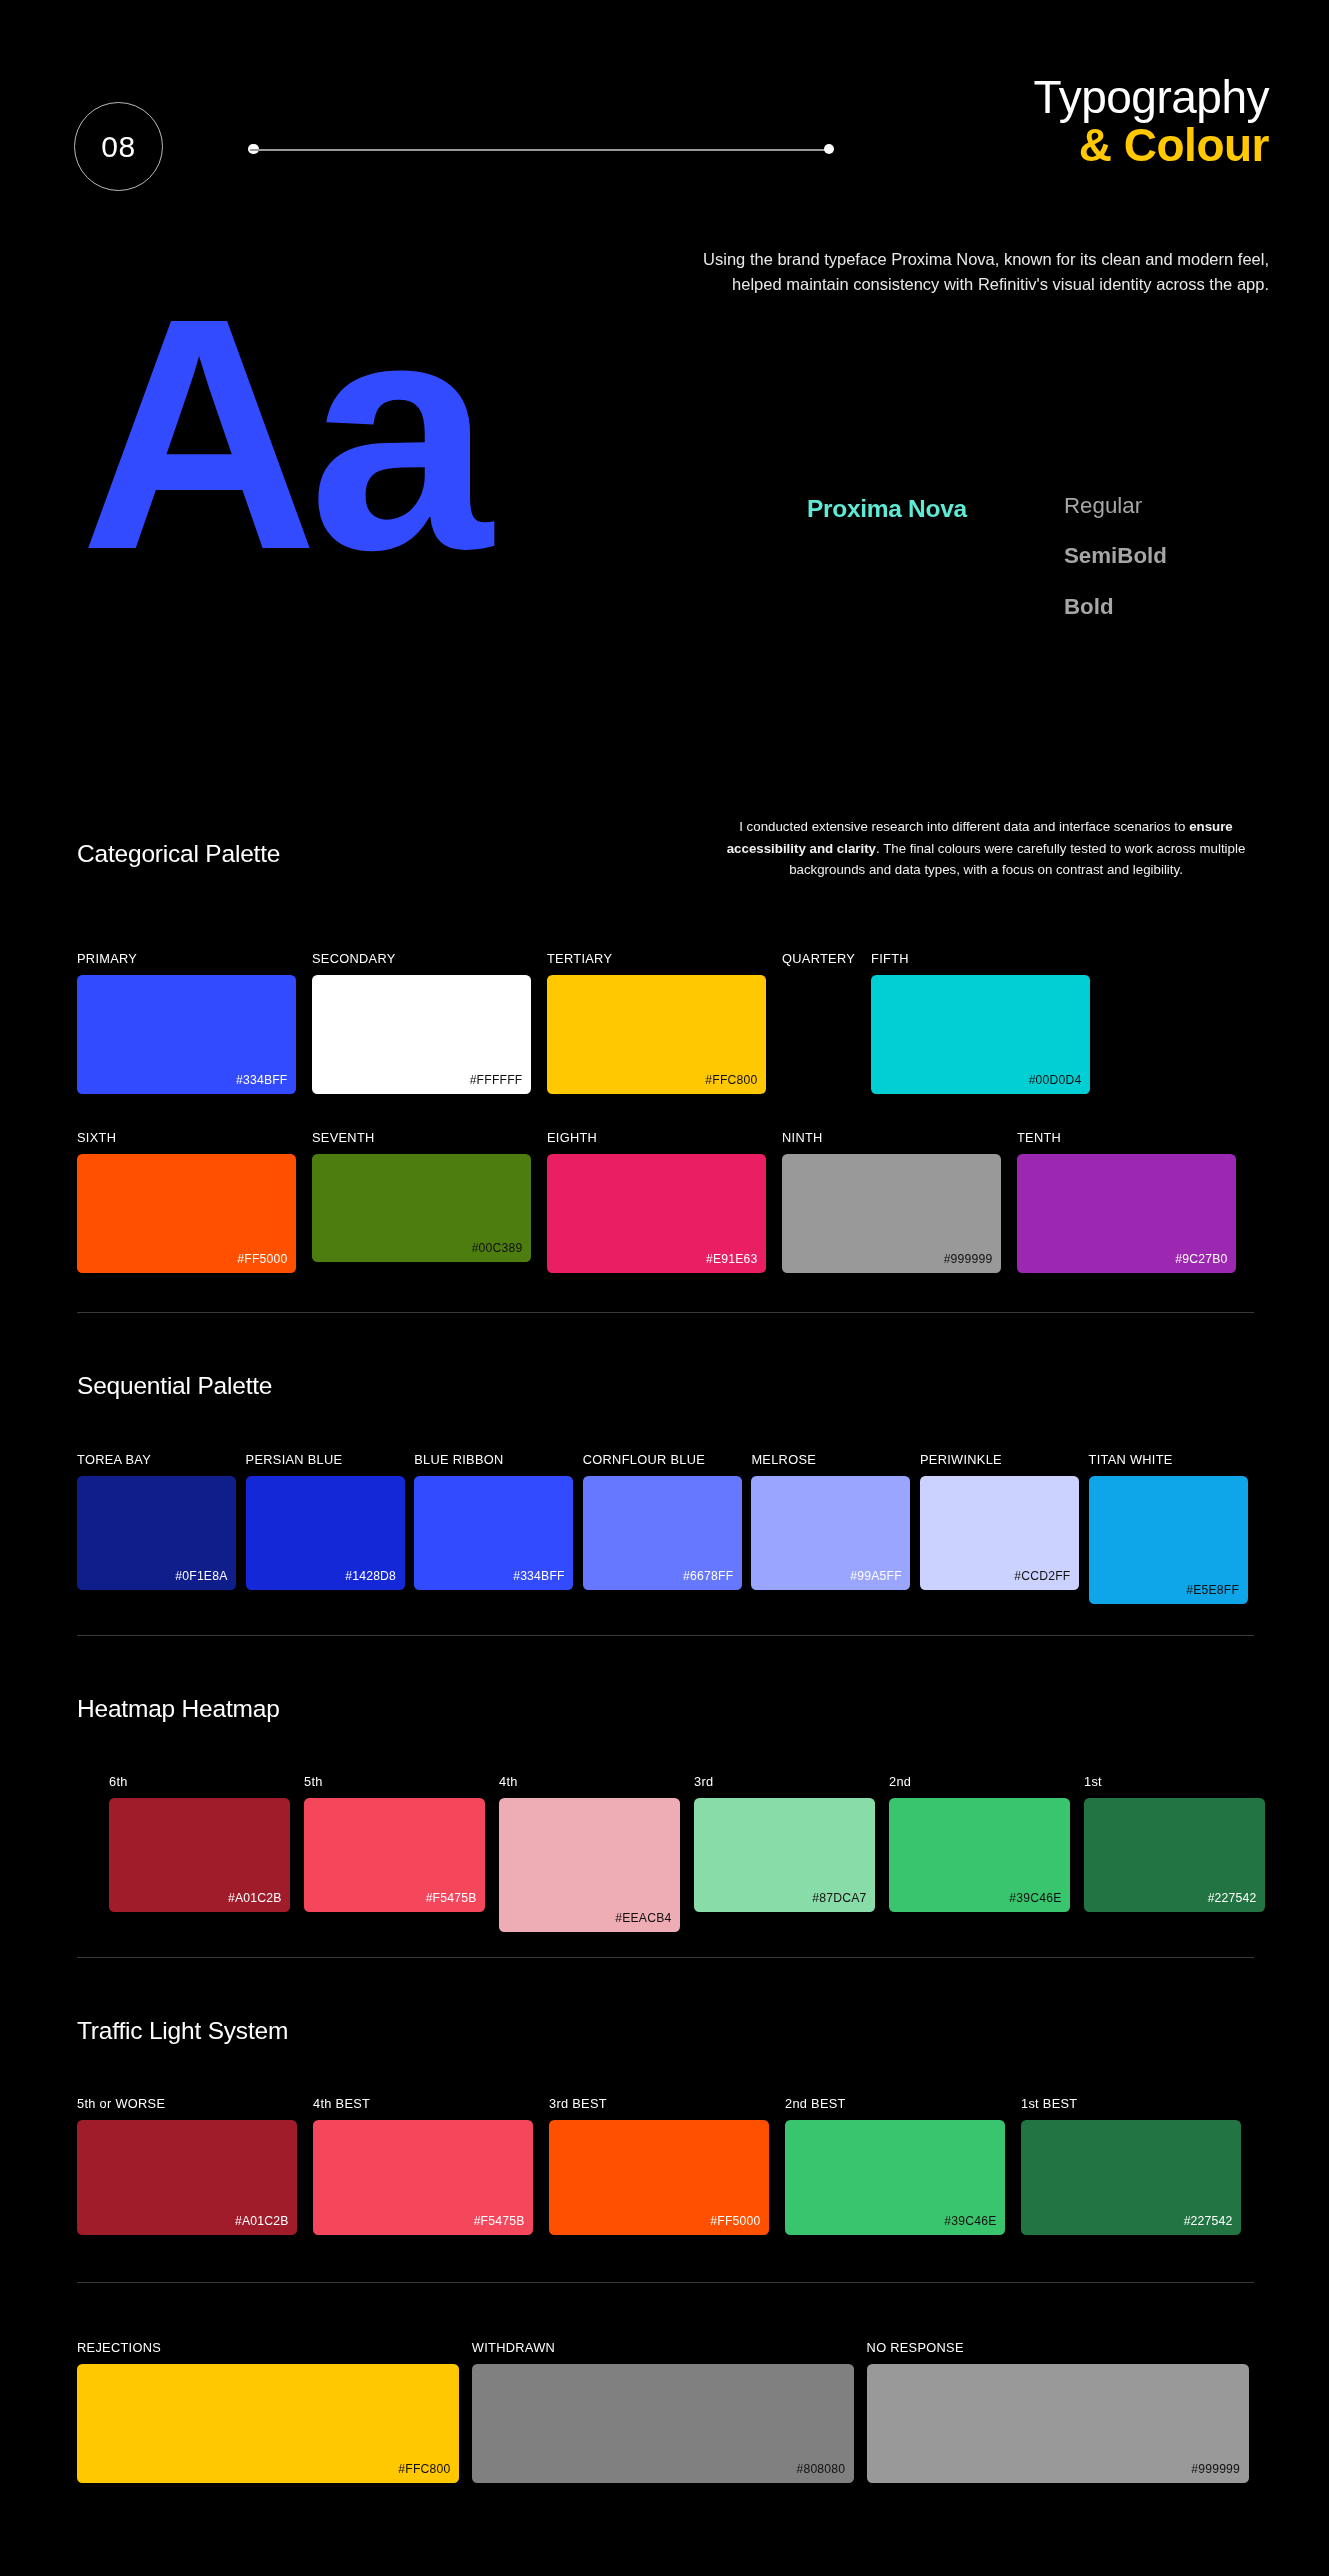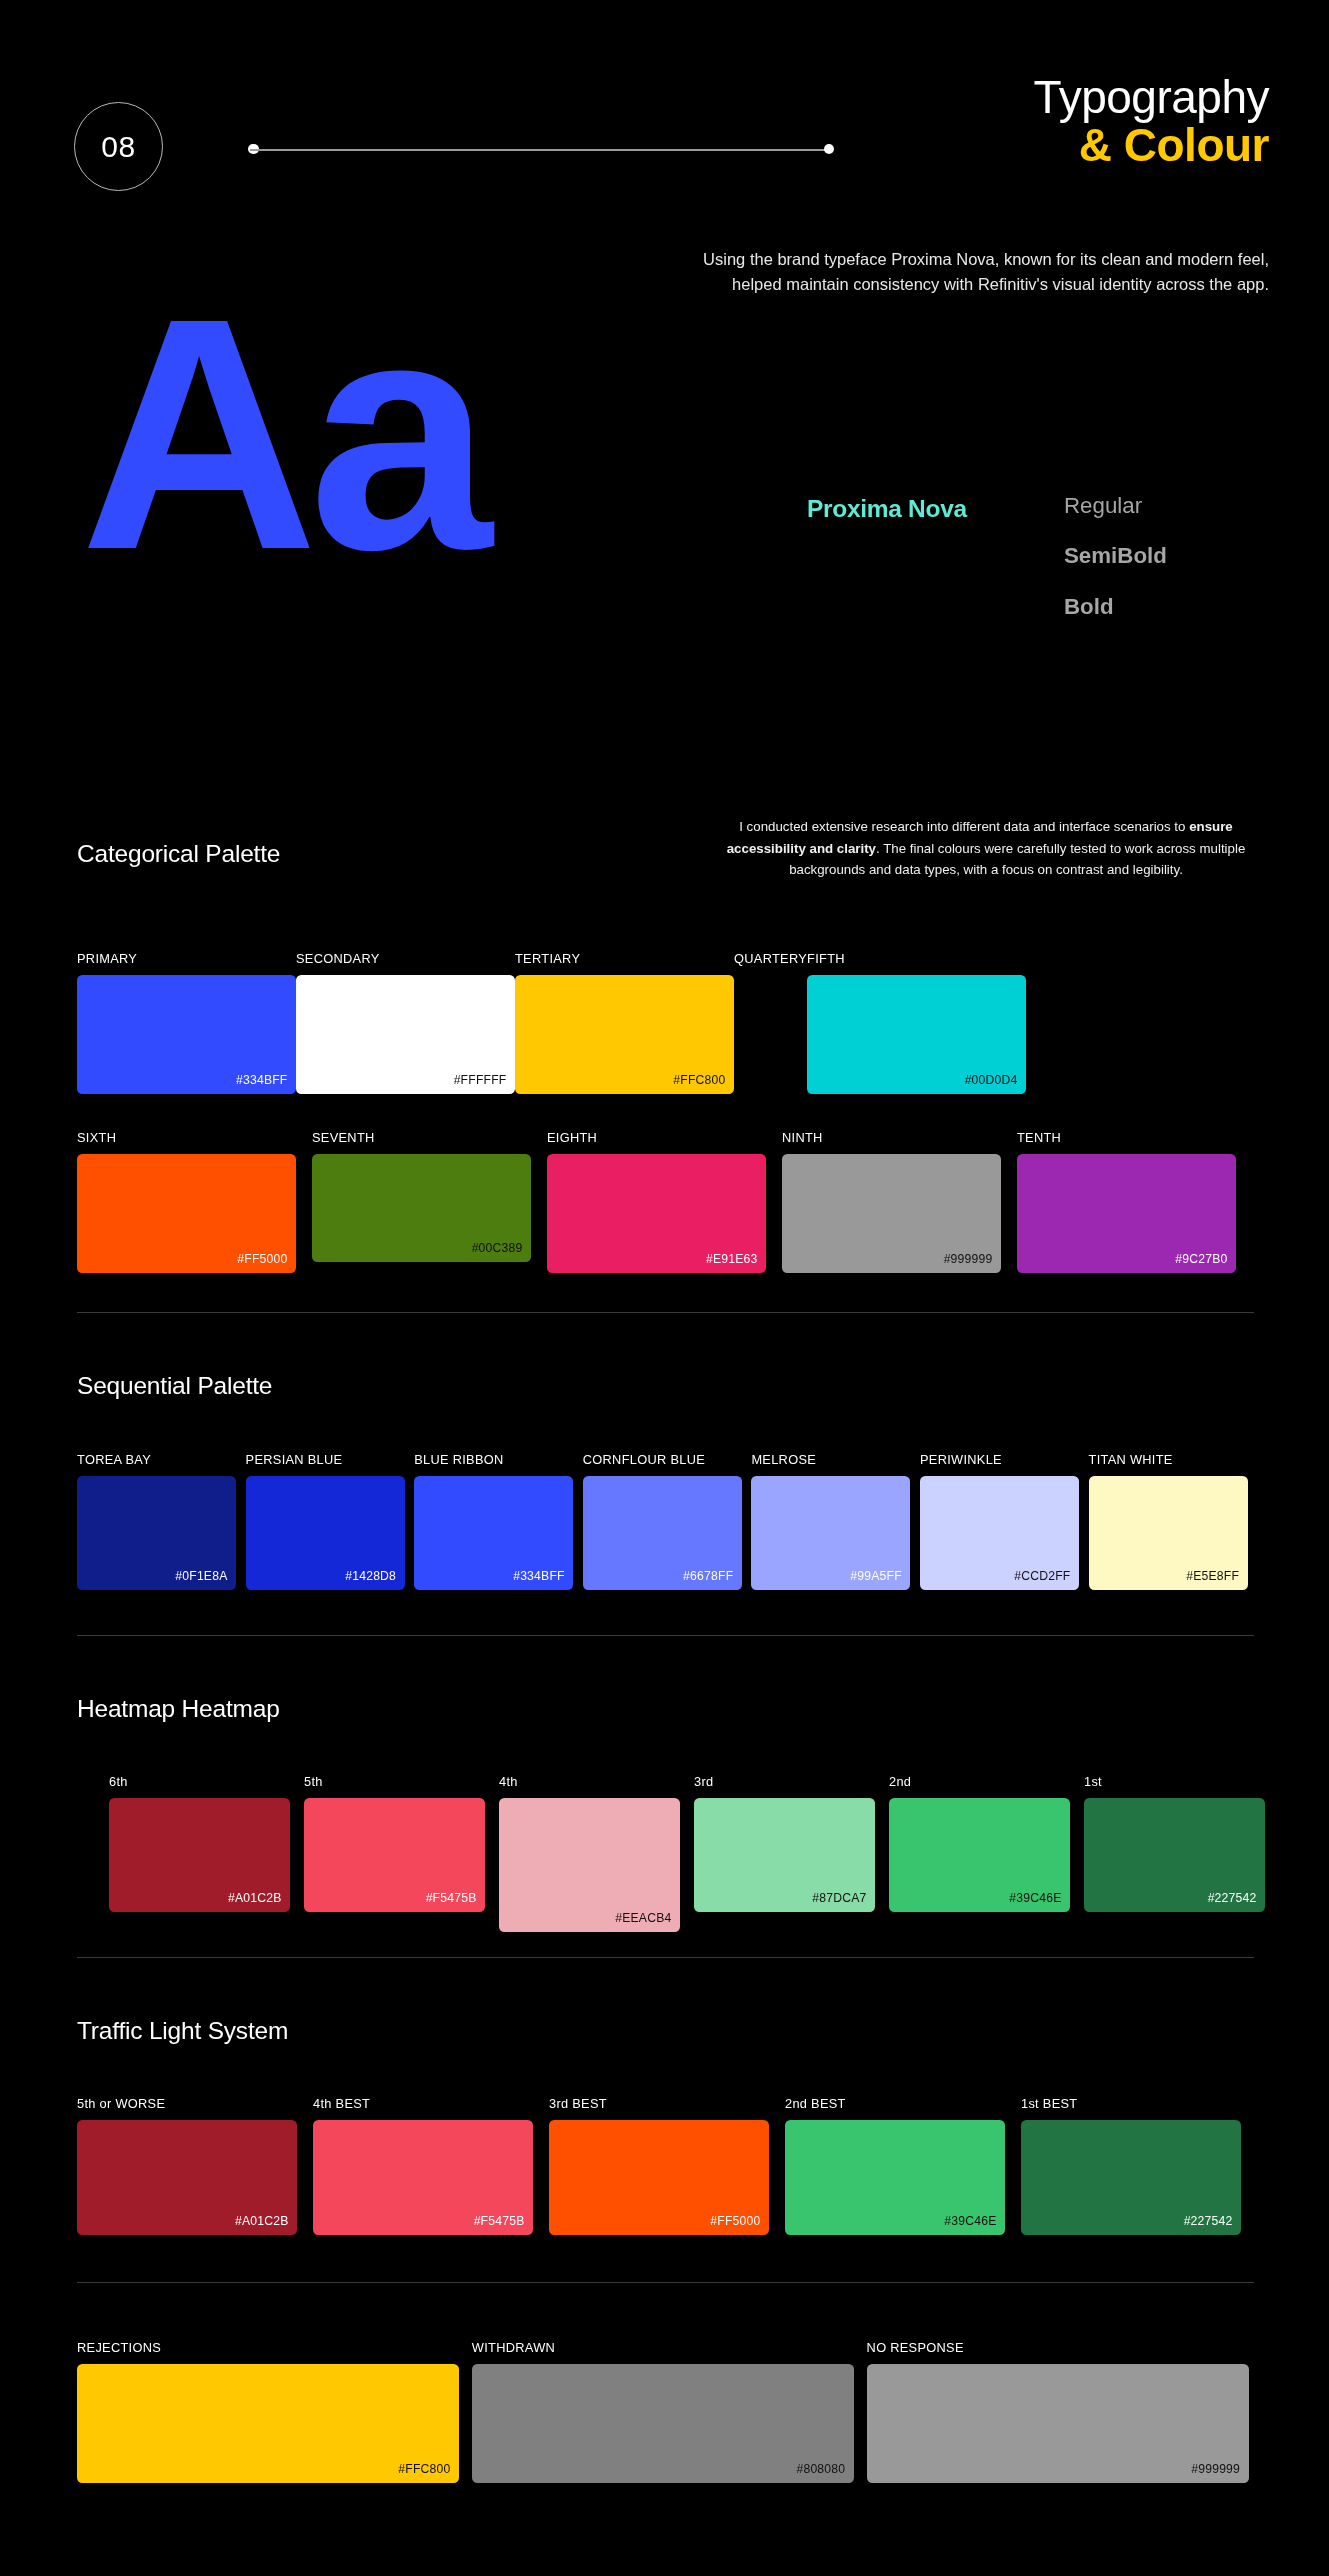--- a/index.html
+++ b/index.html
@@ -113,21 +113,21 @@
     <div class="w-reg">Regular</div>
     <div class="w-semi">SemiBold</div>
     <div class="w-bold">Bold</div>
   </div>
 
   <div class="section-title" style="top:840px">Categorical Palette</div>
   <div class="research">
     <span>I conducted extensive research into different data and interface scenarios to </span><b>ensure accessibility and clarity</b><span>. The final colours were carefully tested to work across multiple backgrounds and data types, with a focus on contrast and legibility.</span>
   </div>
 
-  <div class="swatch-row" id="cat-row1" style="left:77px; top:951px; ">
+  <div class="swatch-row" id="cat-row1" style="left:77px; top:951px; gap:16px;">
       <div class="cell">
         <span class="lbl">PRIMARY</span>
         <div class="chip" style="width: 219px; height: 119px; background: rgb(51, 75, 255);">
           <span class="hex" style="color: rgb(255, 255, 255);">#334BFF</span>
         </div>
       </div>
       <div class="cell">
         <span class="lbl">SECONDARY</span>
         <div class="chip" style="width: 219px; height: 119px; background: rgb(255, 255, 255);">
           <span class="hex" style="color: rgb(17, 17, 17);">#FFFFFF</span>
@@ -217,21 +217,21 @@
         </div>
       </div>
       <div class="cell">
         <span class="lbl">PERIWINKLE</span>
         <div class="chip" style="width: 159px; height: 114px; background: rgb(204, 210, 255);">
           <span class="hex" style="color: rgb(17, 17, 17);">#CCD2FF</span>
         </div>
       </div>
       <div class="cell">
         <span class="lbl">TITAN WHITE</span>
-        <div class="chip" style="width: 159px; height: 114px; background: #fef9c3;">
+        <div class="chip" style="width: 159px; height: 128px; background: #0ea5e9;">
           <span class="hex" style="color: rgb(17, 17, 17);">#E5E8FF</span>
         </div>
       </div>
     </div>
 
   <div class="divider" style="top:1635px"></div>
 
   <div class="section-title" style="top:1695px">Heatmap Heatmap</div>
   <div class="swatch-row" id="heat-row" style="left:77px; top:1774px; gap:14px;margin-left:32px;">
       <div class="cell">

